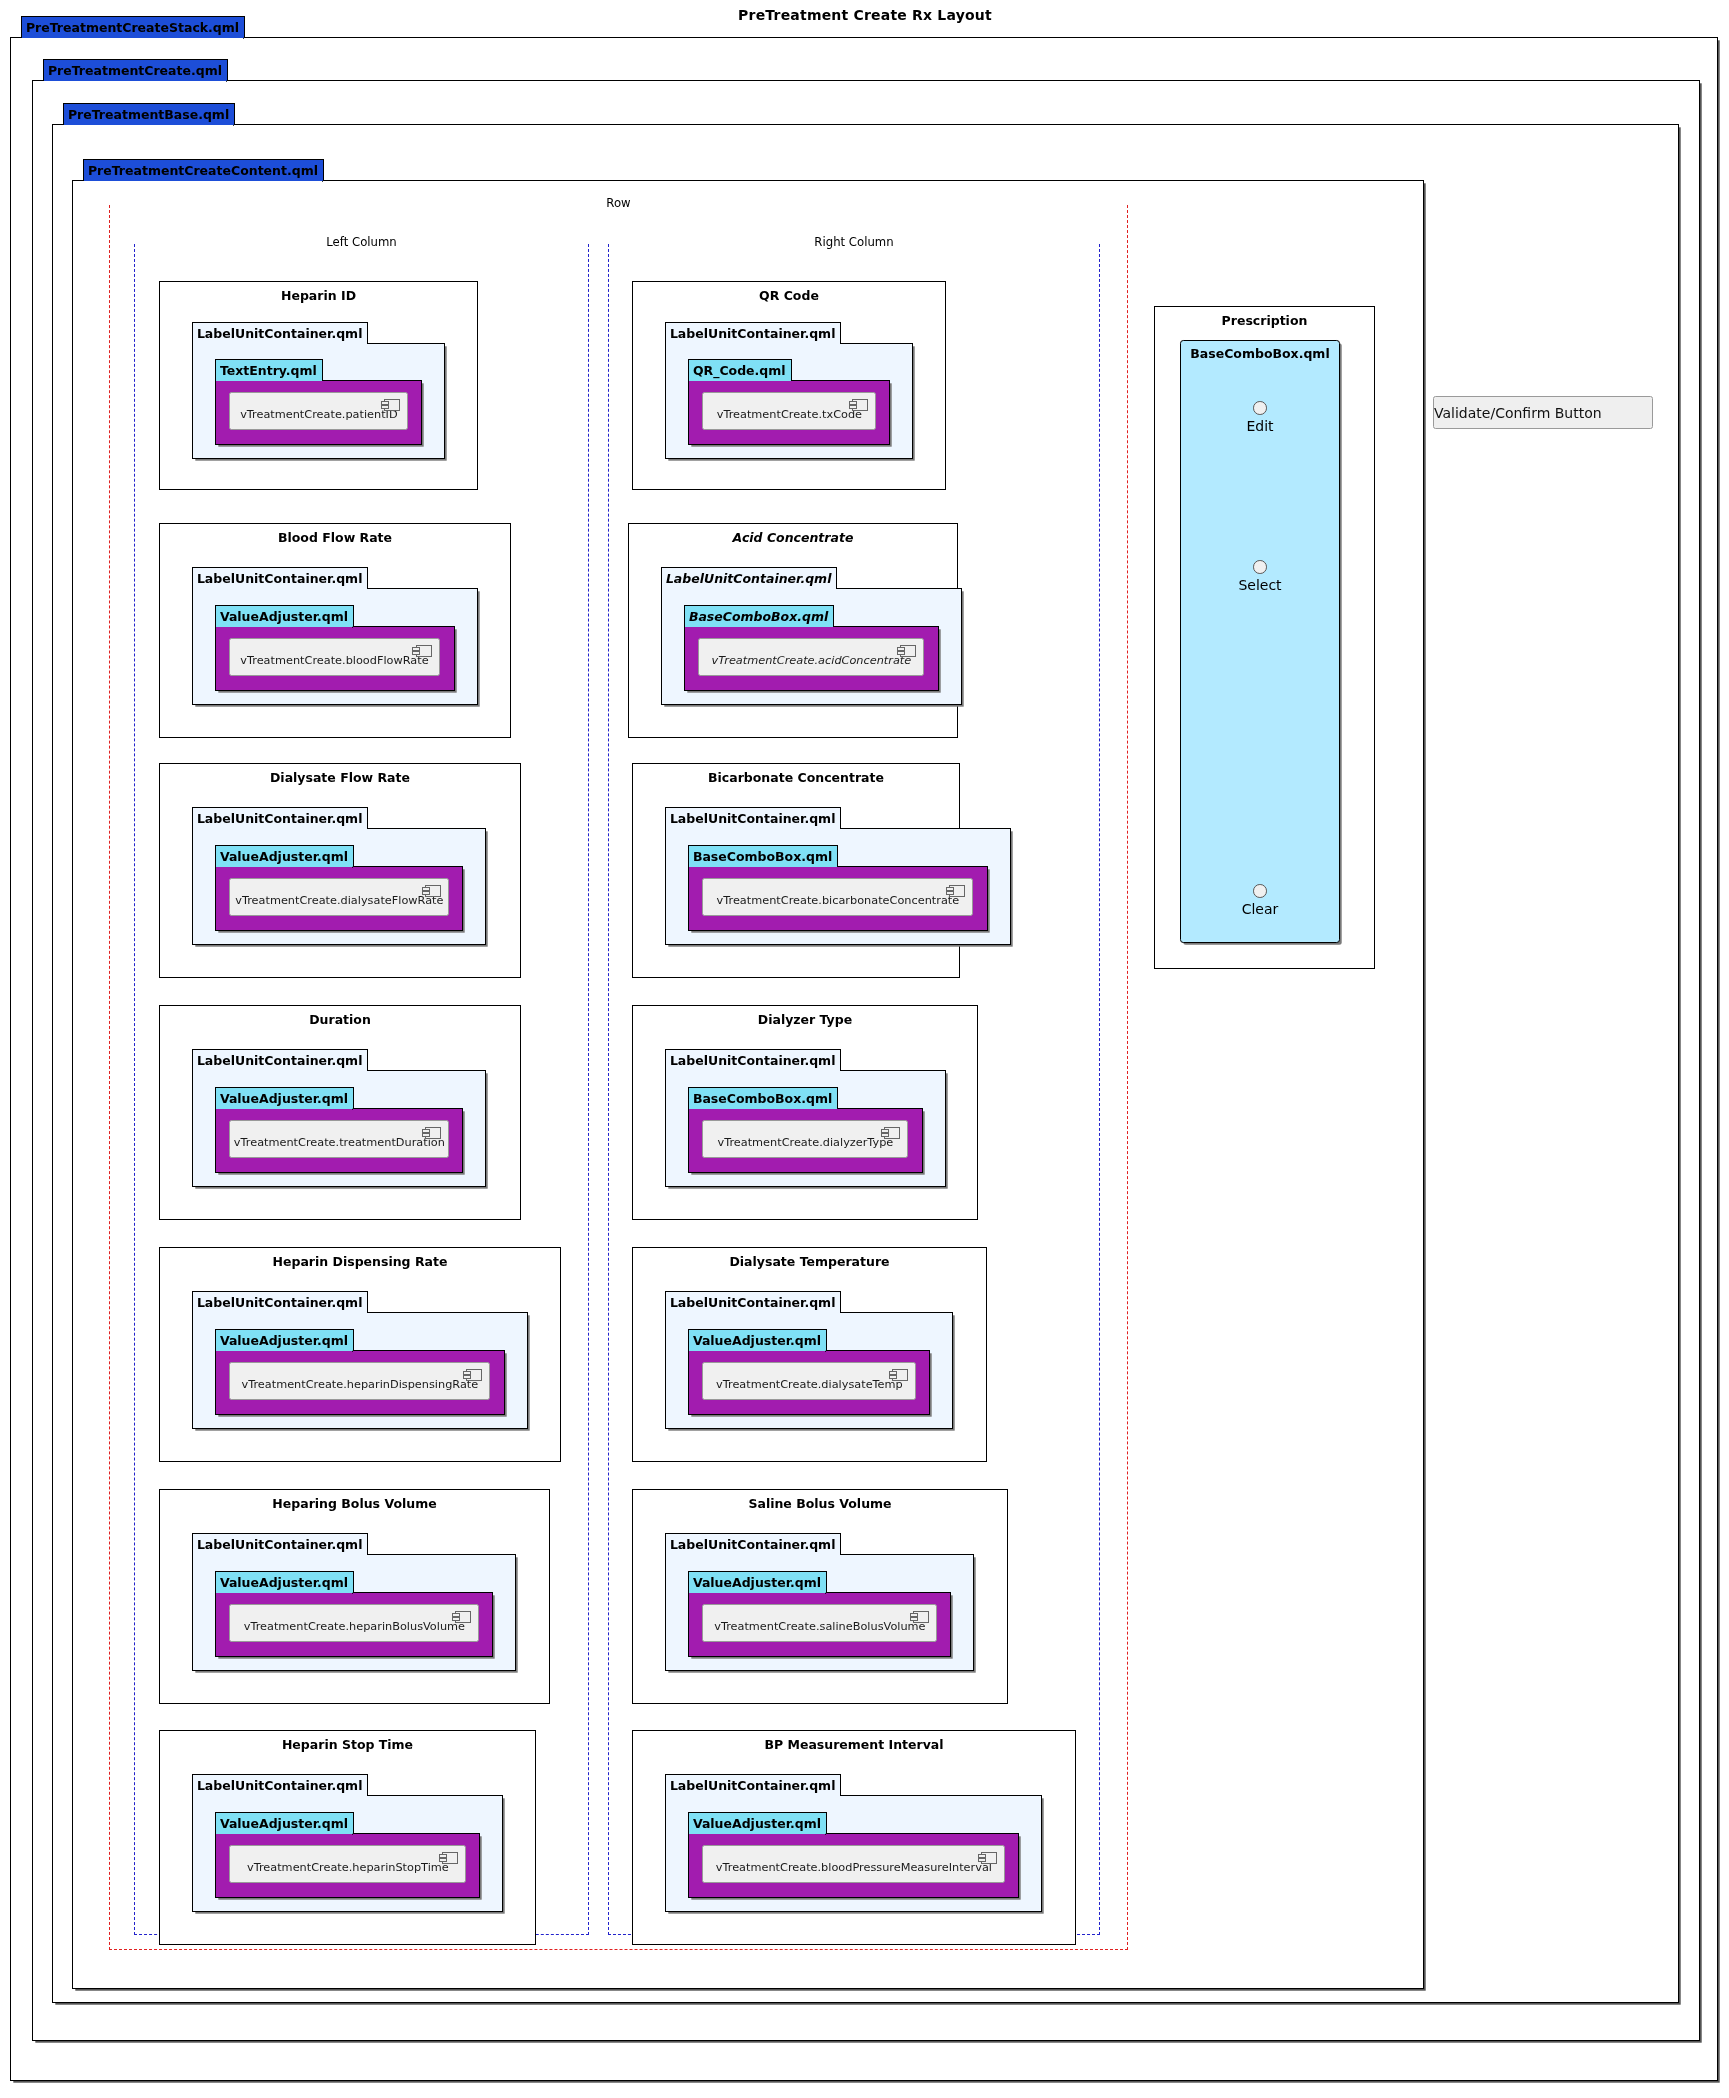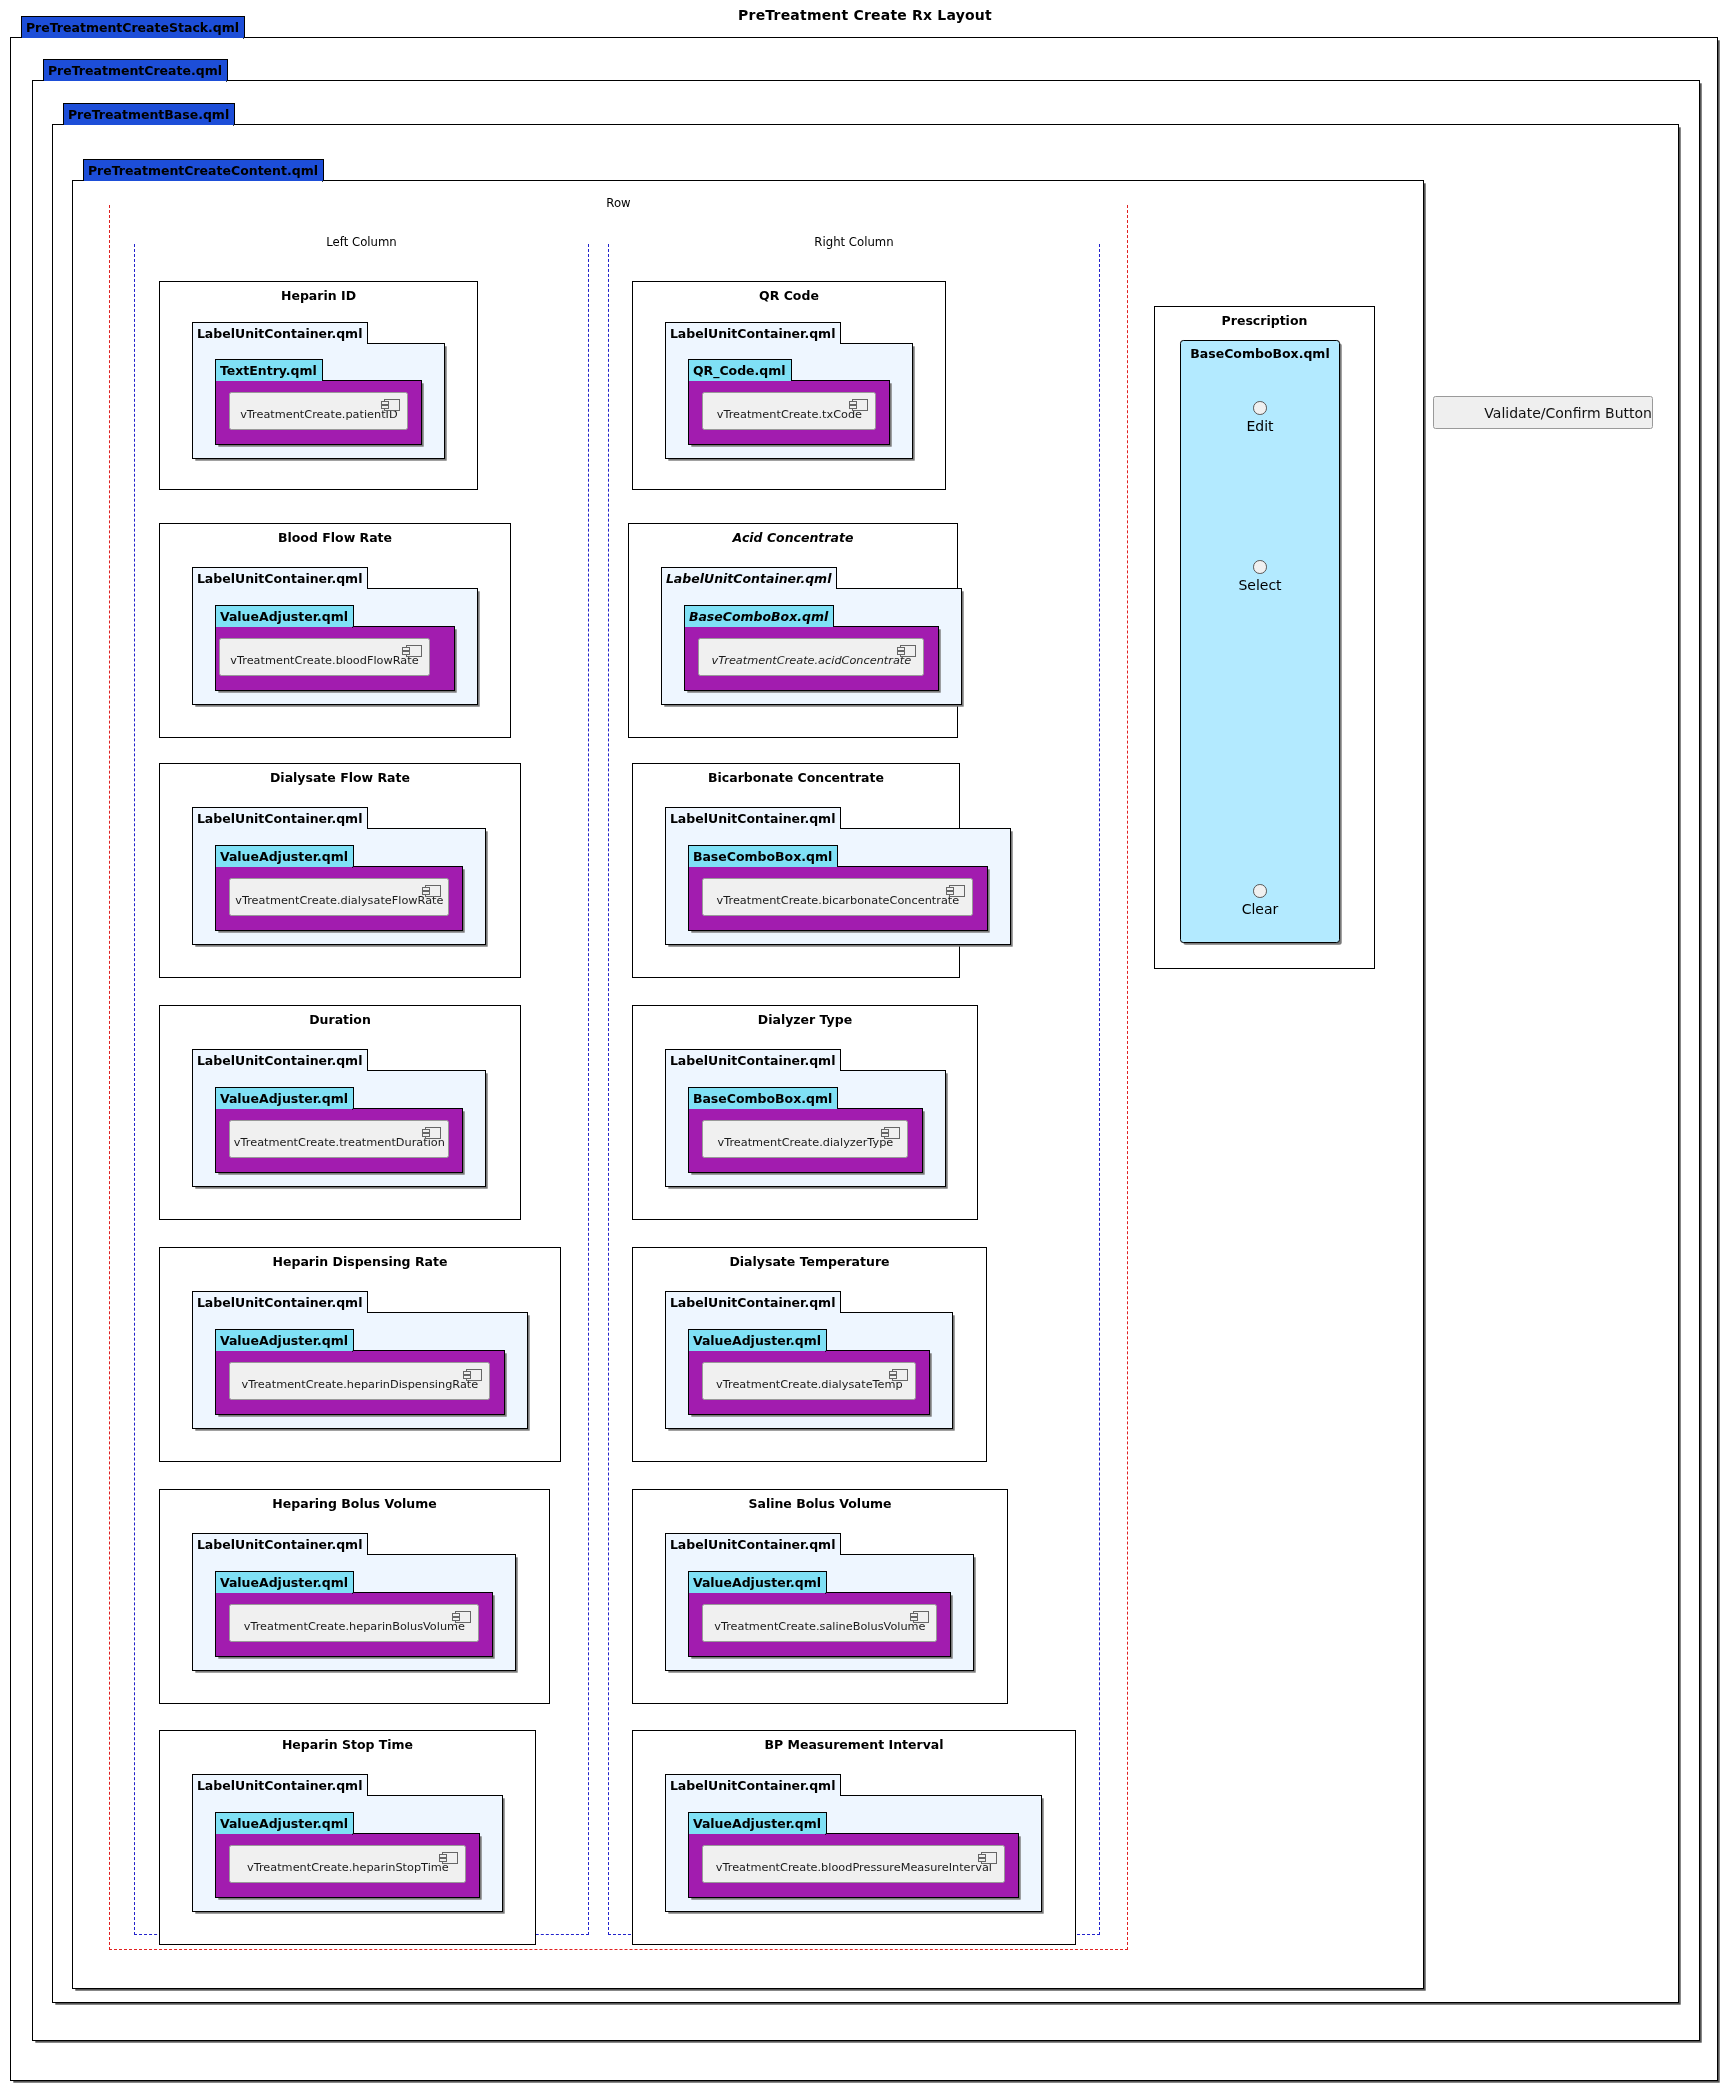--- a/index.html
+++ b/index.html
@@ -191,21 +191,21 @@
     font-size:14px;
   }
 
   
   .vbtn{
     position:absolute;
     background:#efefef;
     border:1px solid #9a9a9a;
     border-radius:2.5px;
     box-sizing:border-box;
-    display:flex; align-items:center; justify-content:flex-end;
+    display:flex; align-items:center; justify-content:flex-start;
     font-size:14px;
     color:#111;
   }
 </style>
 </head>
 <body>
 
 <div class="diagram-title">PreTreatment Create Rx Layout</div>
 
 <div class="frame" style="left:10px; top:37px; width:1708px; height:2044px;">
@@ -279,21 +279,21 @@
   <div class="pkg luc shadow" style="left:32px; top:64px; width:286px; height:117px;">
     <div class="pkg-tab">
       <span>LabelUnitContainer.qml</span>
       <span class="tab-slant"></span>
     </div>
     <div class="pkg inner shadow" style="left:22px; top:37px; width:240px; height:65px;">
       <div class="pkg-tab">
         <span>ValueAdjuster.qml</span>
         <span class="tab-slant"></span>
       </div>
-      <div class="component" style="left:3px; top:11px; width:211px; height:38px;">
+      <div class="component" style="left:13px; top:11px; width:211px; height:38px;">
         <span class="comp-icon"></span>
         <span>vTreatmentCreate.bloodFlowRate</span>
       </div>
     </div>
   </div>
 </div>
 
 <div class="card" style="left:159px; top:763px; width:362px; height:215px;">
   <div class="card-title">Dialysate Flow Rate</div>
   <div class="pkg luc shadow" style="left:32px; top:64px; width:294px; height:117px;">

